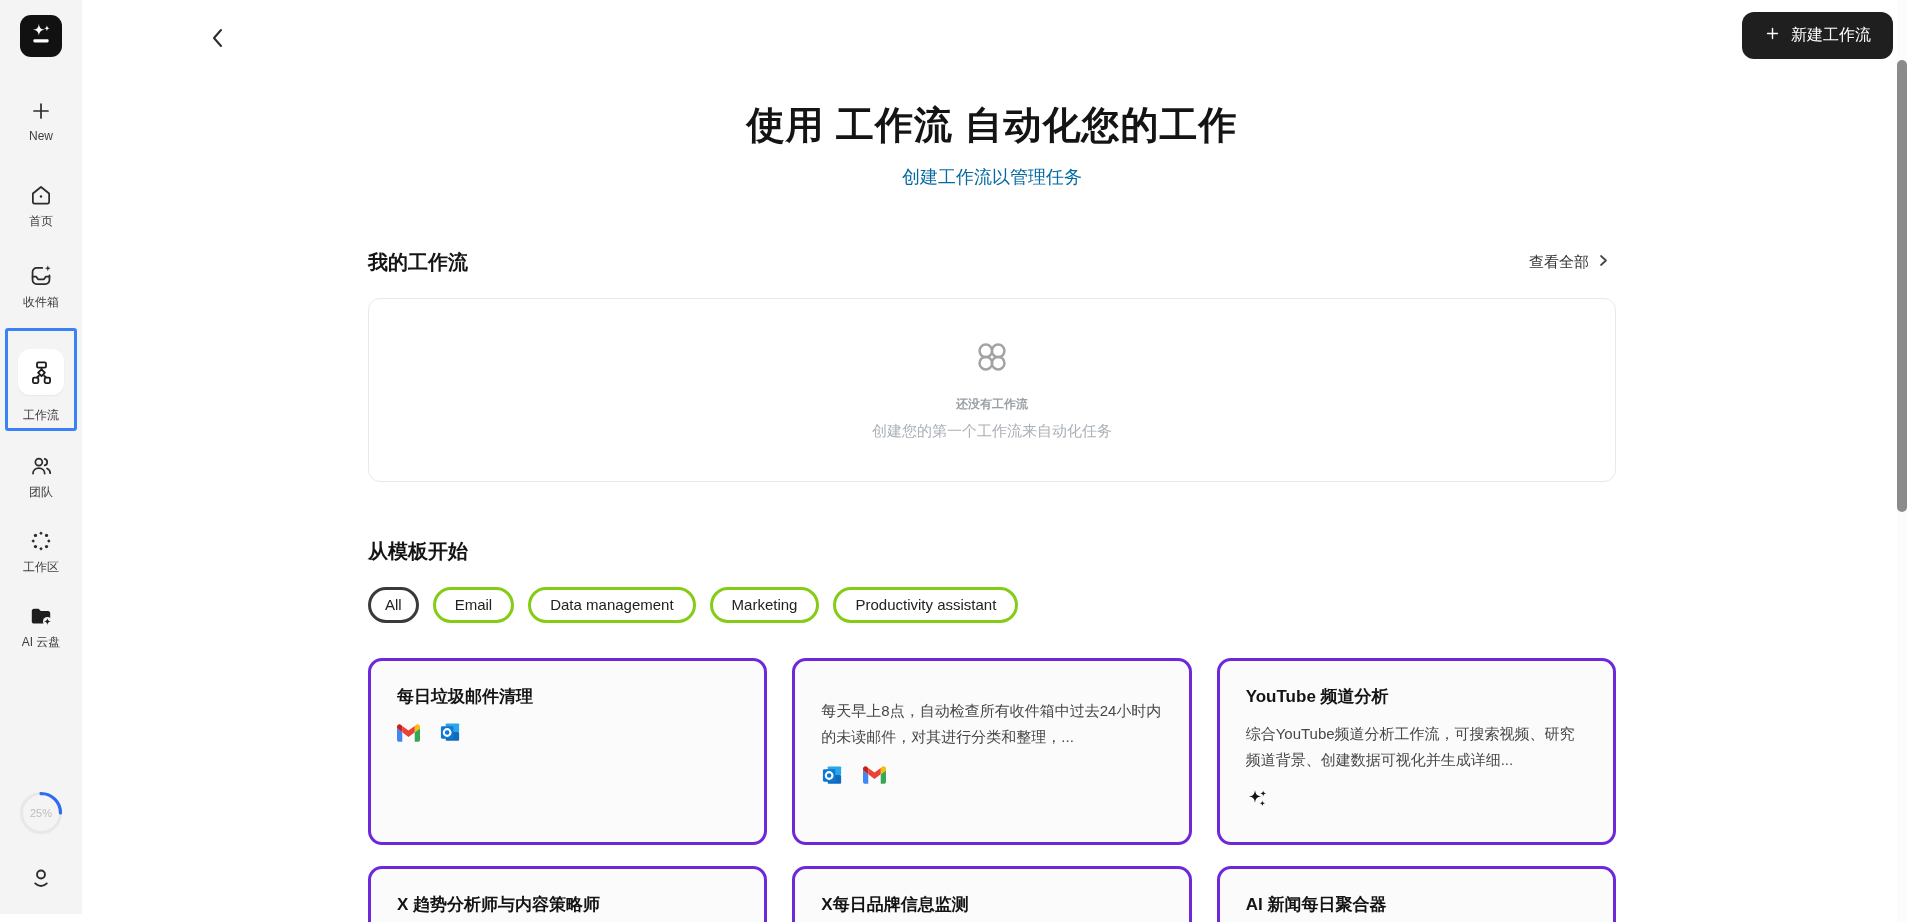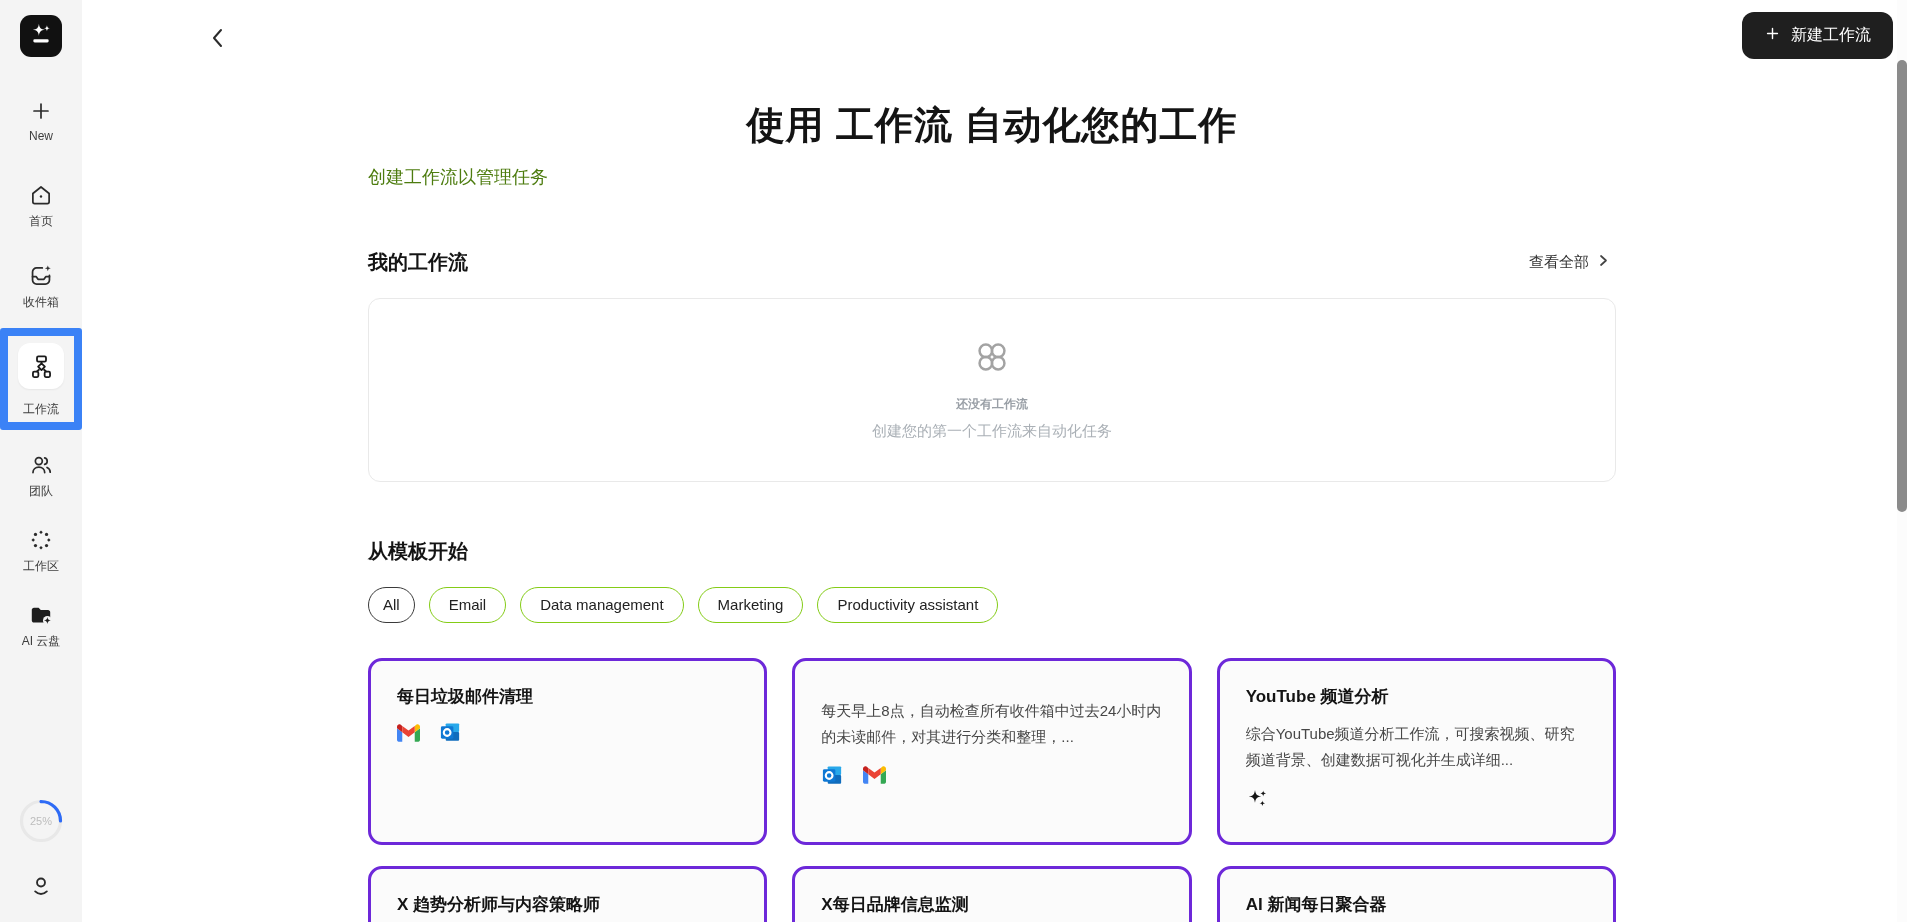--- a/index.html
+++ b/index.html
@@ -4,38 +4,38 @@
 <style>
   * { box-sizing: border-box; }
   html,body { margin:0; padding:0; }
   body {
     width:1920px; height:922px; overflow:hidden;
     font-family:"Liberation Sans", sans-serif;
     background:#ffffff; color:#141414; position:relative;
   }
   
   .sidebar {
-    position:absolute; left:0; top:0; bottom:0; width:82px;
+    position:absolute; left:0; top:0; bottom:8px; width:82px;
     background:#f4f4f4; display:flex; flex-direction:column; align-items:center;justify-content:center;
   }
   .logo {
     margin-top:15px; width:42px; height:42px; background:#111;
     border-radius:11px; display:grid; place-items:center; flex:none;
   }
   .side-item {
     display:flex; flex-direction:column; align-items:center; gap:7px;
     color:#3d3d3d; font-size:12px; cursor:pointer; line-height:1; flex:none;
   }
   .side-item svg { display:block; }
   .si-new { margin-top:42px; }
   .si-home { margin-top:40px; }
   .si-inbox { margin-top:36px; }
   .annotated {
-    margin-top:20px; border:8px solid #3b82f6; border-radius:3px;
-    padding:7px 10px 7px; display:flex; flex-direction:column; align-items:center;
+    margin-top:20px; border:3px solid #3b82f6; border-radius:3px;
+    padding:18px 10px 7px; display:flex; flex-direction:column; align-items:center;
   }
   .wf-tile {
     width:46px; height:46px; background:#fff; border-radius:12px;
     display:grid; place-items:center; box-shadow:0 1px 2px rgba(0,0,0,.06);
   }
   .annotated .side-item { margin-top:0; }
   .annotated .label { margin-top:7px; }
   .si-team { margin-top:22px; }
   .si-space { margin-top:30px; }
   .si-drive { margin-top:30px; }
@@ -59,21 +59,21 @@
     cursor:pointer; font-family:inherit;
   }
 
   
   .main { position:absolute; left:82px; top:0; right:0; bottom:0; overflow:hidden; }
   .content { width:1248px; margin-left:286px; padding-top:102px; }
   .hero-title {
     margin:0; font-size:38px; font-weight:700; text-align:center;
     color:#141414; letter-spacing:1px; line-height:1.25;
   }
-  .hero-sub { margin:15px 0 0; font-size:18px; color:#4d7c0f; }
+  .hero-sub { margin:15px 0 0; font-size:18px; color:#0369a1; text-align:center; }
 
   .section-row {
     margin-top:60px; display:flex; justify-content:space-between; align-items:center;
   }
   .h2 { margin:0; font-size:20px; font-weight:700; color:#141414; }
   .view-all {
     display:flex; align-items:flex-start; gap:7px; font-size:15px; color:#333;
     cursor:pointer; background:none; border:none; font-family:inherit;
   }
 
@@ -81,21 +81,21 @@
     margin-top:22px; height:184px; border:1px solid #e9e9e9; border-radius:12px;
     background:#fff; display:flex; flex-direction:column; align-items:center;
     justify-content:center;
   }
   .empty-title { margin:16px 8px 0; font-size:12px; font-weight:700; color:#999fa6; }
   .empty-sub { margin:9px 0 0; font-size:15px; color:#aab0b6; }
 
   .templates-h { margin-top:56px; }
   .chips { display:flex; gap:14px; margin-top:22px; }
   .chip {
-    height:36px; padding:0 19px; border:1px solid #84cc16; border-radius:18px;
+    height:36px; padding:0 19px; border:3px solid #84cc16; border-radius:18px;
     background:#fff; font-size:15px; color:#222; display:flex; align-items:center;
     cursor:pointer; font-family:inherit; white-space:nowrap;
   }
   .chip.active { border-color:#3a3a3a; padding:0 14px; }
 
   .cards {
     margin-top:35px; display:grid; grid-template-columns:repeat(3,1fr);
     gap:21px 25px;
   }
   .card {

